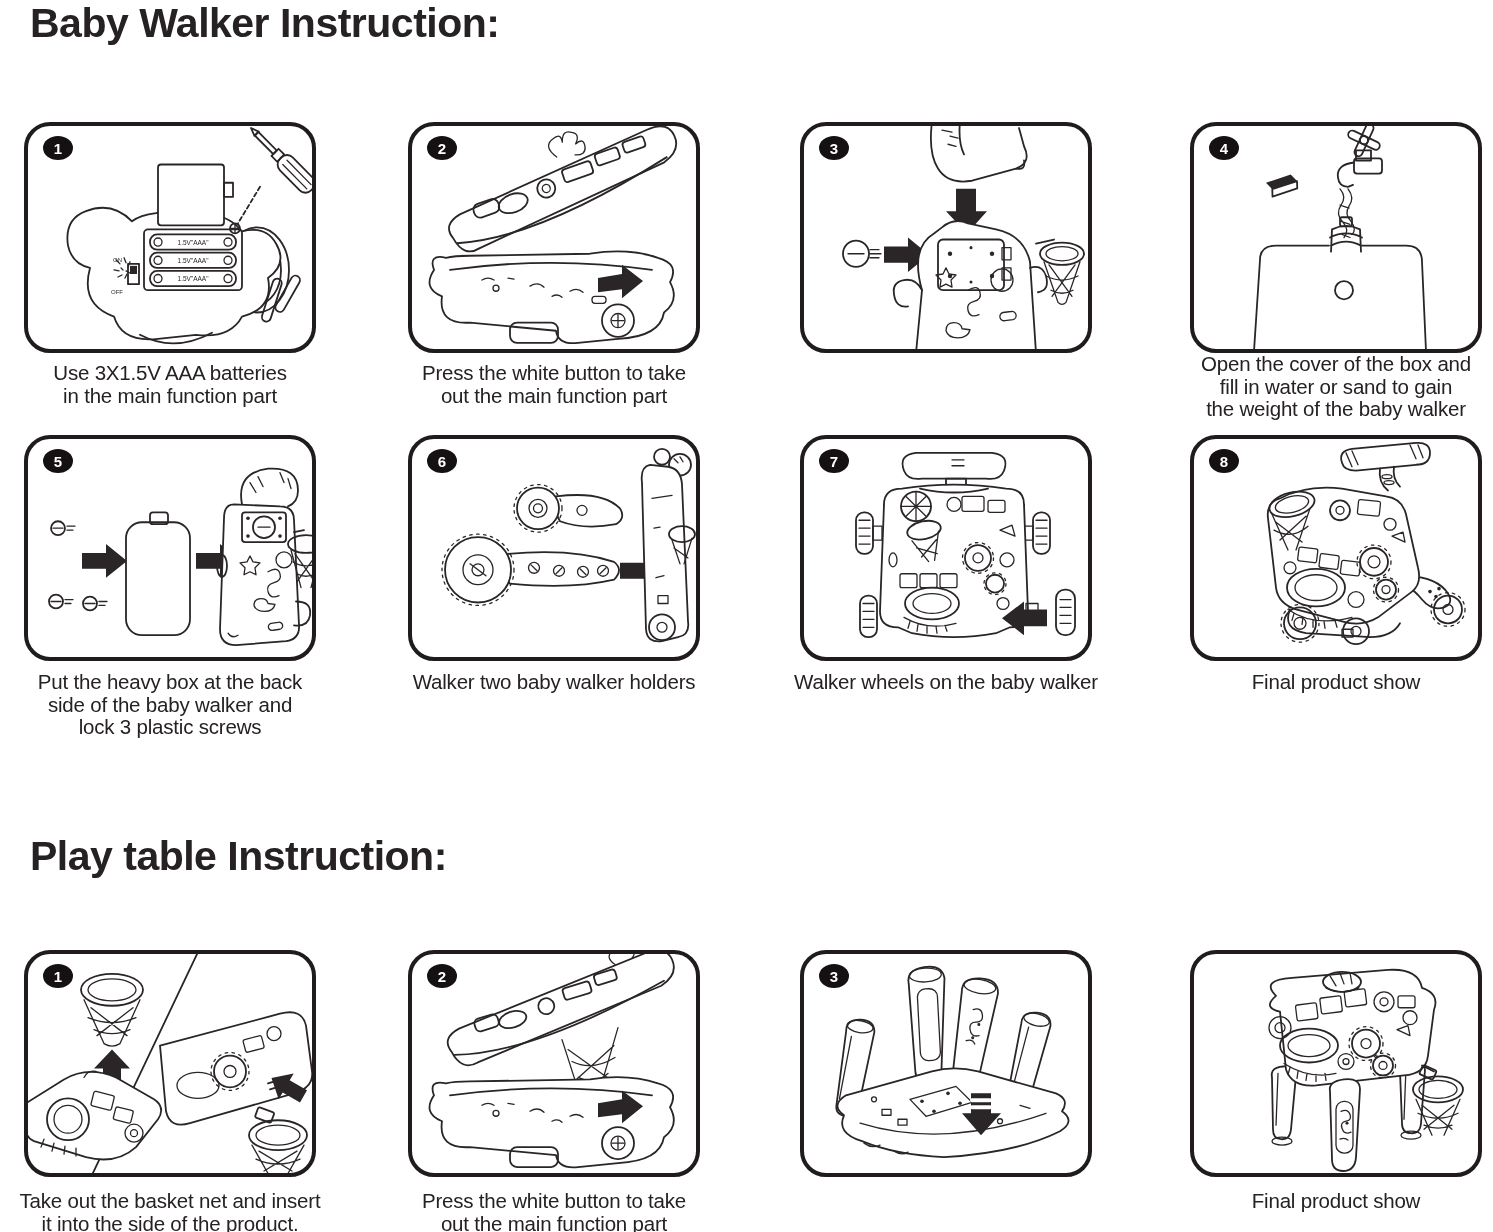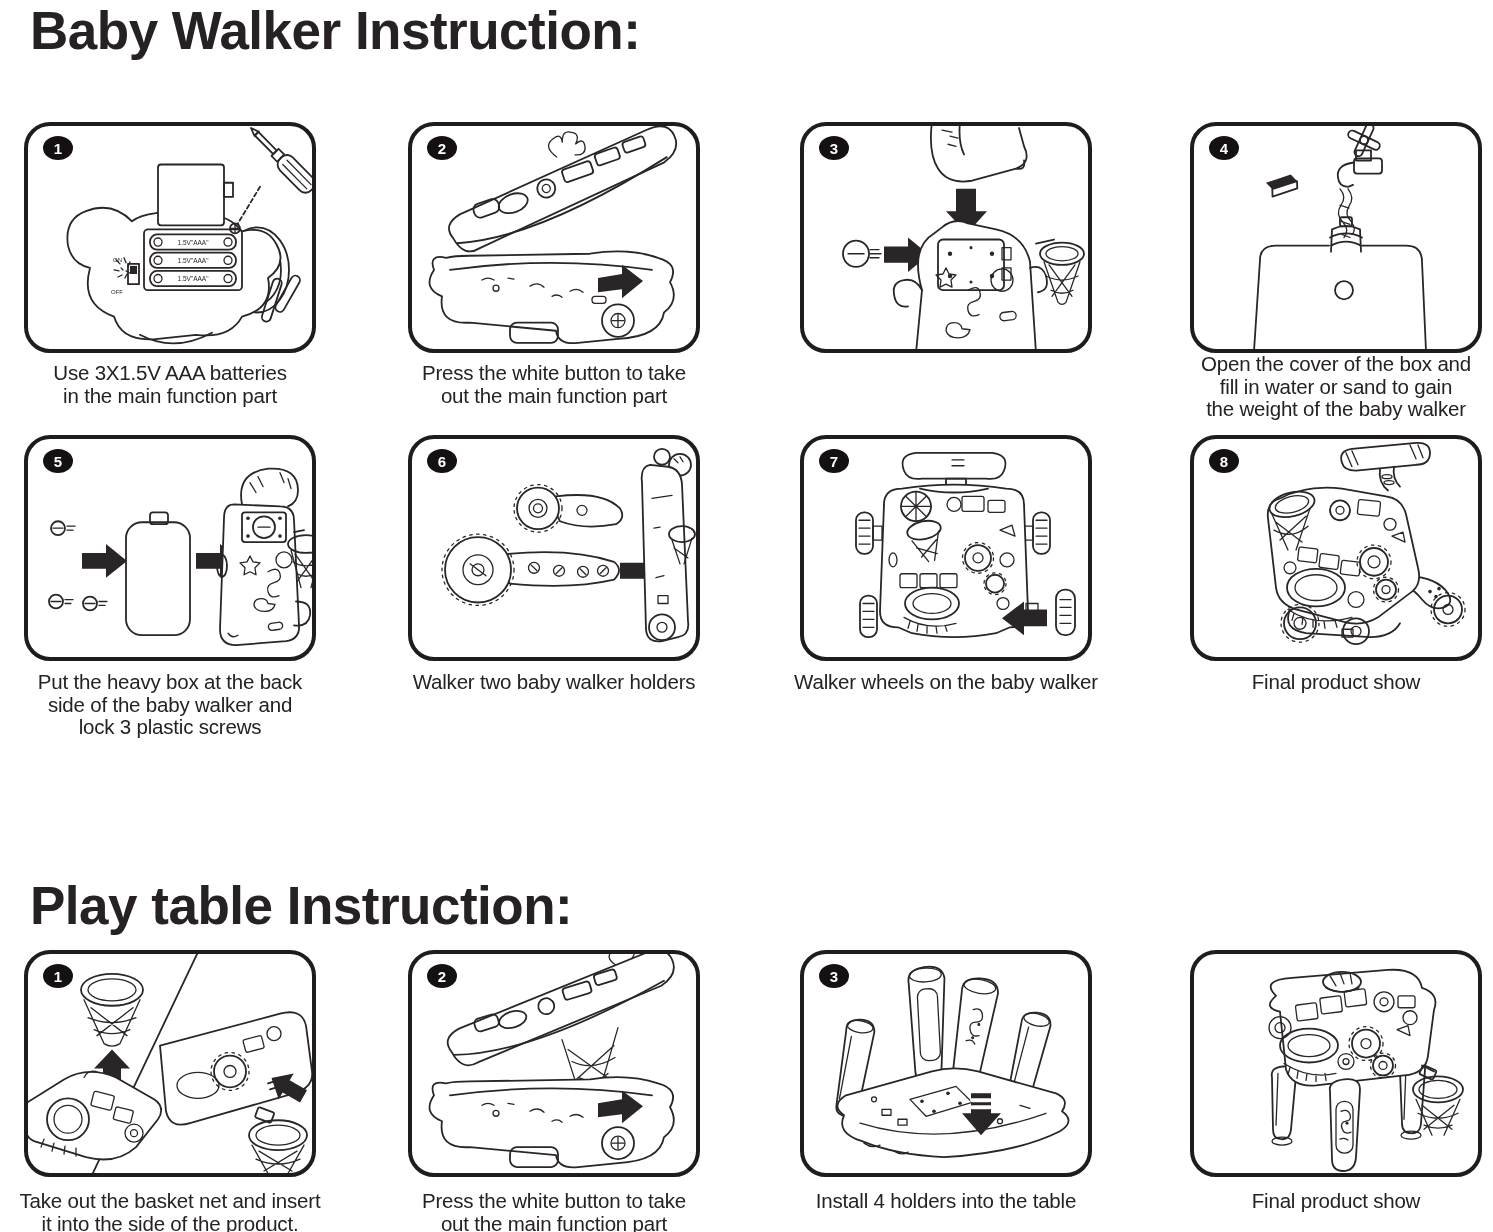--- a/index.html
+++ b/index.html
@@ -1,21 +1,21 @@
 <!DOCTYPE html>
 <html><head>
 <meta charset="utf-8">
 <style>
   html,body{margin:0;padding:0;background:#fff;}
   .page{position:relative;width:1493px;height:1232px;background:#fff;overflow:hidden;
         font-family:"Liberation Sans","DejaVu Sans",sans-serif;color:#262122;}
-  .sec-title{position:absolute;left:30px;font-size:53px;font-weight:bold;letter-spacing:-0.5px;
+  .sec-title{position:absolute;left:30px;font-size:41px;font-weight:bold;letter-spacing:-0.5px;
              color:#262122;white-space:nowrap;}
   #title-1{top:0px;}
-  #title-2{top:875px;}
+  #title-2{top:833px;}
   .cell{position:absolute;width:292px;}
   .c1{left:24px}.c2{left:408px}.c3{left:800px}.c4{left:1190px}
   .r1{top:122px}.r2{top:435px}.r3{top:950px}
   .box{position:relative;box-sizing:border-box;width:292px;border:4px solid #201c1d;
        border-radius:26px;background:#fff;overflow:hidden;}
   .r1 .box{height:231px}.r2 .box{height:226px}.r3 .box{height:227px}
   .badge{position:absolute;top:10px;left:15px;width:30px;height:24px;border-radius:50%;
          background:#151112;color:#fff;font-size:15px;font-weight:bold;z-index:2;
          display:flex;align-items:center;justify-content:center;}
   .badge:empty{display:none;}
@@ -591,21 +591,20 @@
               <circle cx="70" cy="146" r="2.5"></circle>
               <path d="M216 152 l10 3"></path>
             </g>
           <g transform="translate(158,140)">
             <path class="blk" d="M9 0 h20 v20 h10 L19 42 0 20 h9 z"></path>
             <path d="M10 7 h18 M10 14 h18" stroke="#fff" stroke-width="4"></path>
           </g>
         </g>
       </svg>
     </div>
-    <div class="cap">Install 4 holders into the table</div>
   </div>
 
   <div class="cell r3 c4">
     <div class="box">
 
       <svg class="art" viewBox="0 0 284 220" preserveAspectRatio="none">
         <g class="ln">
           <g>
             <path d="M78 124 Q76 114 89 113 Q101 112 102 122 L97 176 Q96 187 87 186 Q79 186 79 176 Z" fill="#fff"></path>
             <path class="thin" d="M84 120 L82 172"></path>

